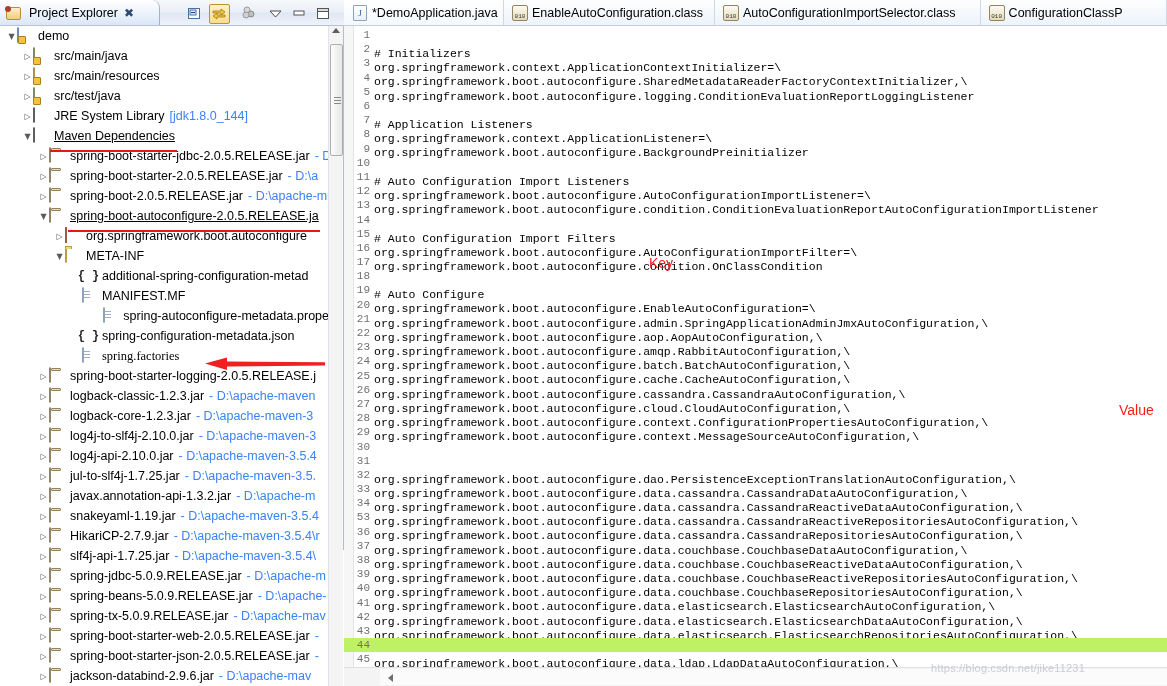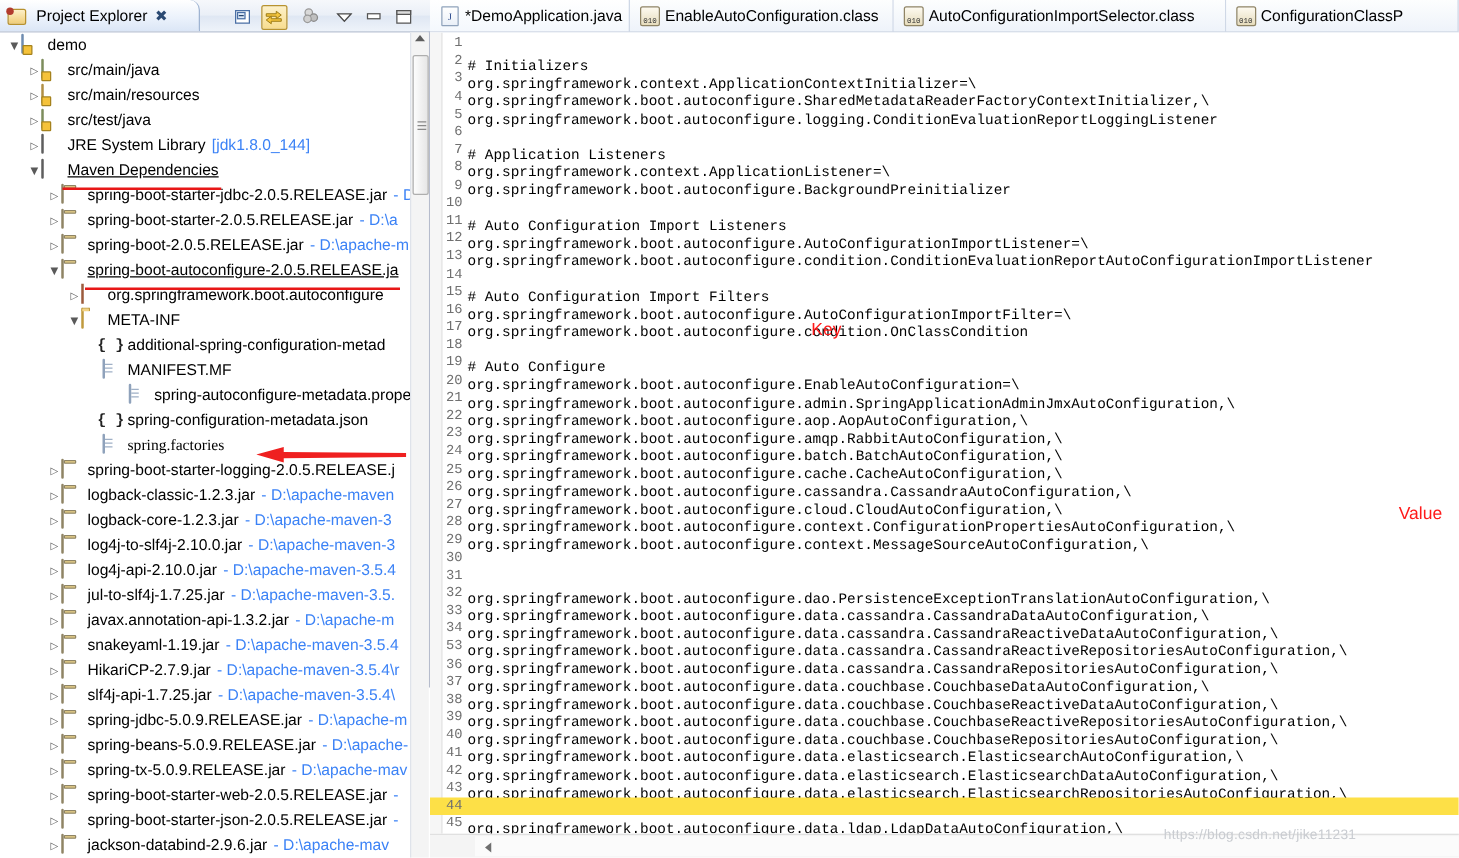--- a/index.html
+++ b/index.html
@@ -202,21 +202,21 @@
   }
   #gutter-strip{
     position:absolute;left:0;top:0;width:10px;height:641px;
     background:#f6f6f6;border-right:1px solid #e3e3e3;box-sizing:border-box;
   }
   .cline{
     height:14.2px;display:flex;align-items:center;white-space:nowrap;
     font-family:"Liberation Mono","DejaVu Sans Mono",monospace;font-size:11.5px;
     position:relative;
   }
-  .cline.hl{background:#fde047;}
+  .cline.hl{background:#bef264;}
   .lnum{
     width:30px;text-align:right;color:#707070;flex:none;
     padding-right:4px;box-sizing:border-box;font-size:11px;
   }
   .ctext{color:#000;margin-top:37px;}
 
   #hscroll{
     position:absolute;left:0;bottom:0;width:823px;height:19px;
     background:#f4f4f4;border-top:1px solid #e0e0e0;box-sizing:border-box;
   }

